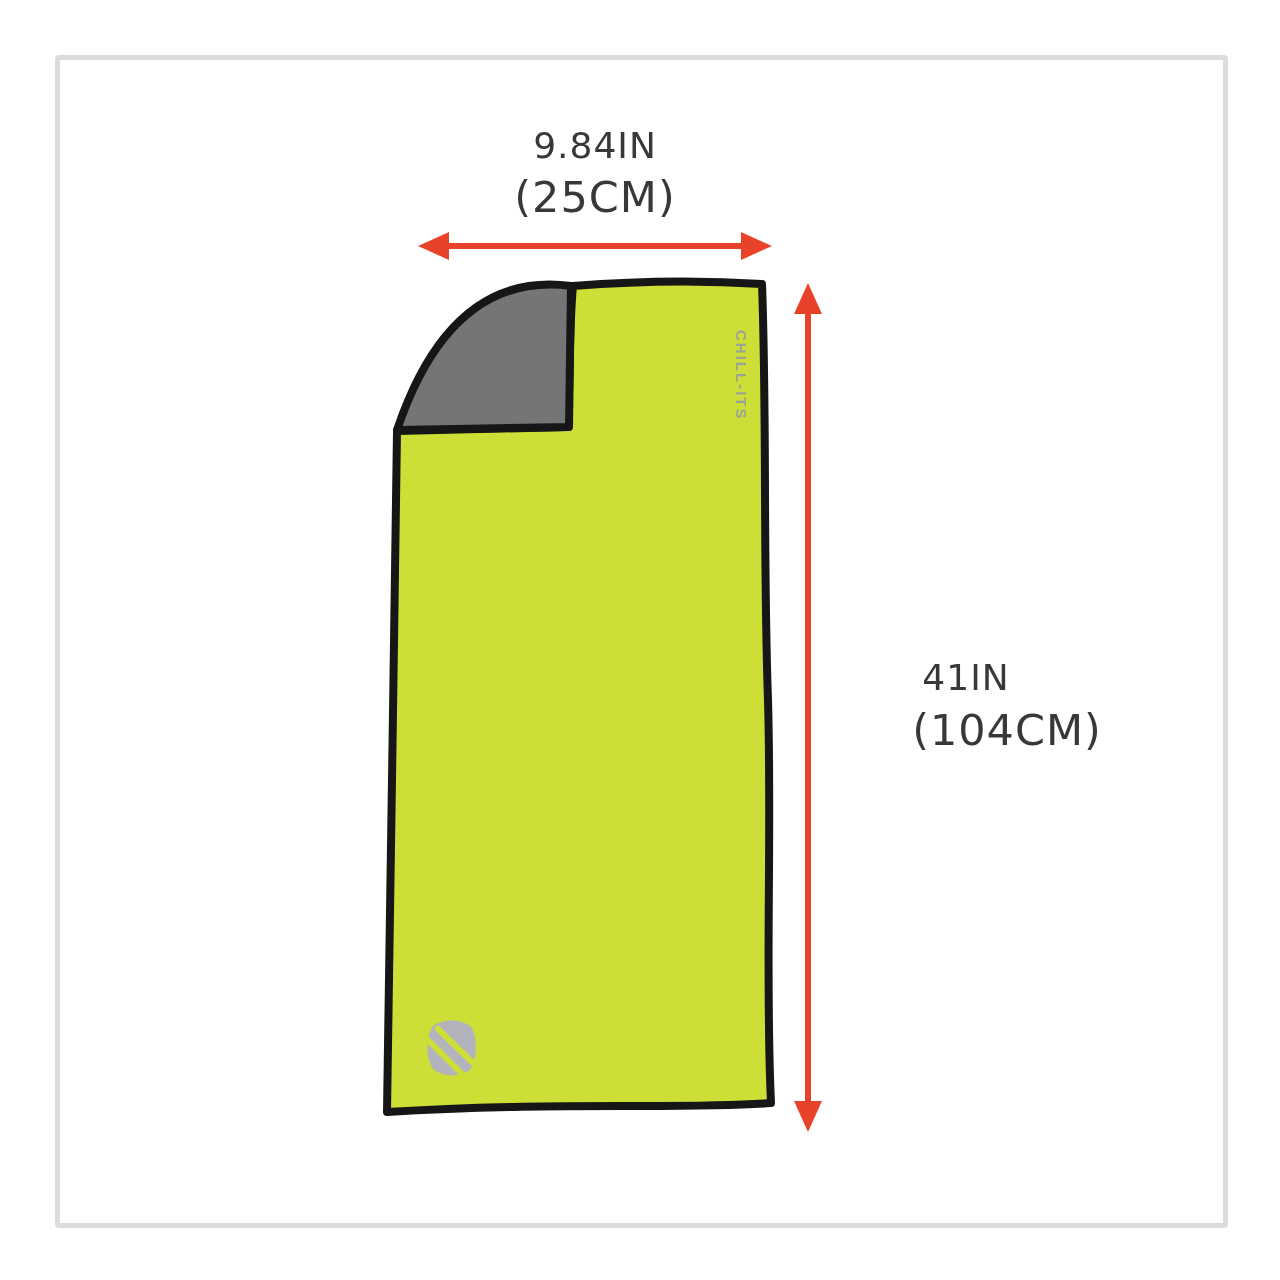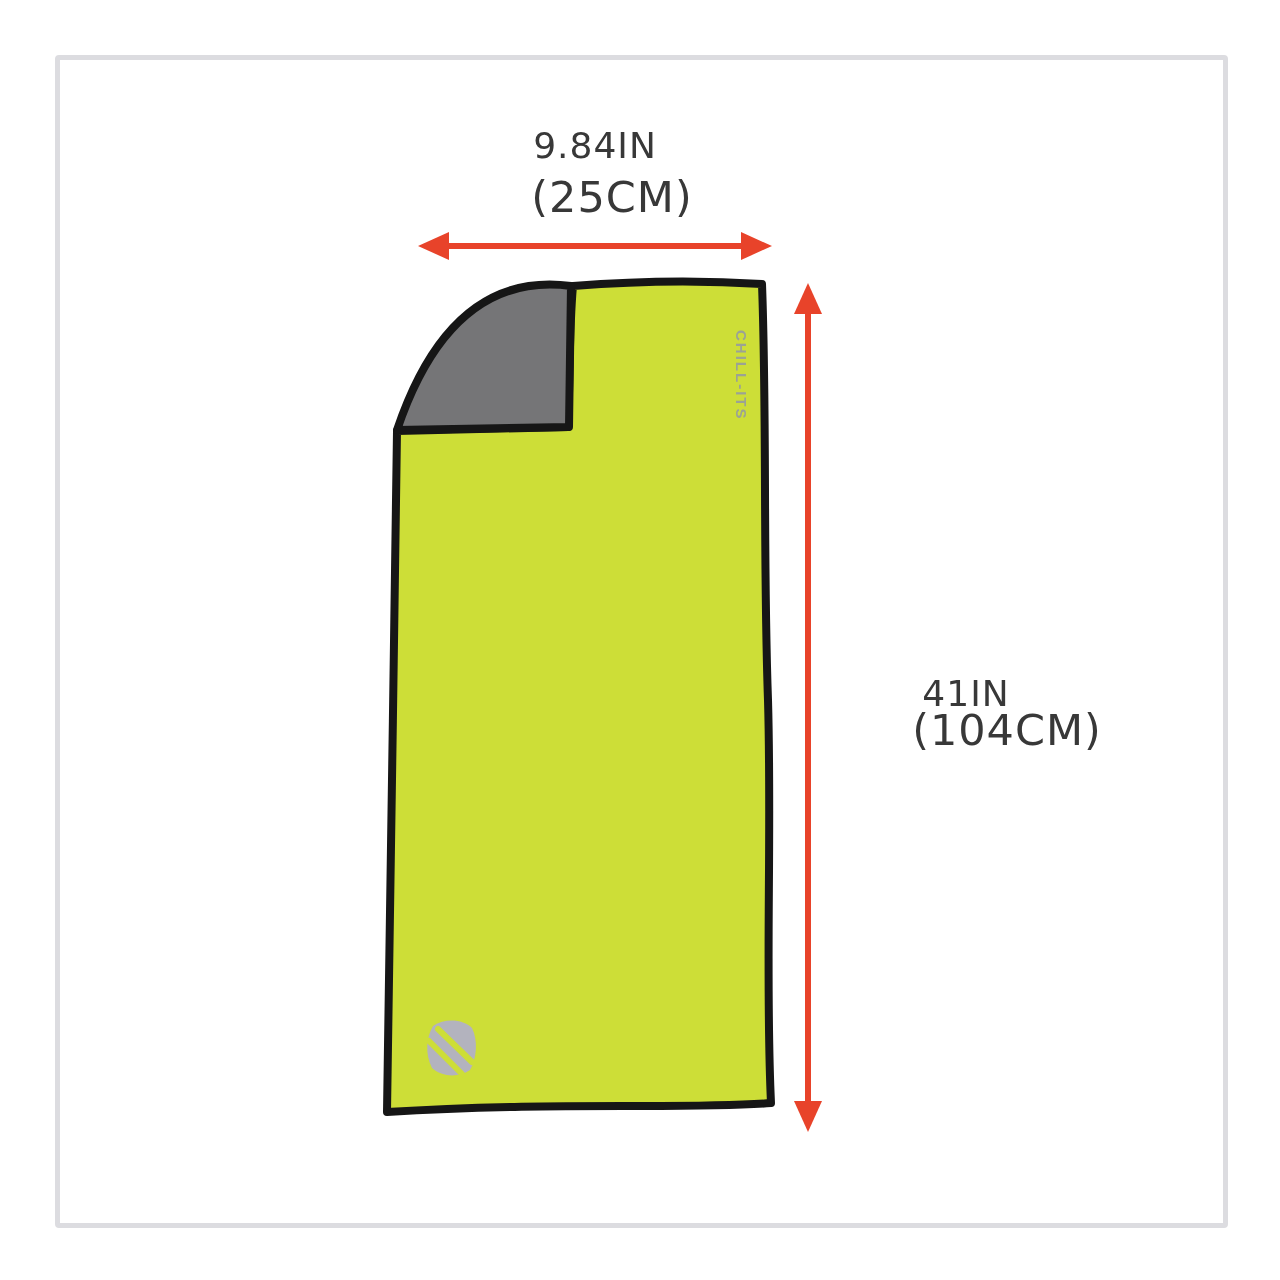--- a/index.html
+++ b/index.html
@@ -129,19 +129,19 @@
 
     <g>
       <line class="arrow-line" x1="808" y1="309" x2="808" y2="1106"></line>
       <polygon class="arrow-head" points="808,283 794,314 822,314"></polygon>
       <polygon class="arrow-head" points="808,1132 794,1101 822,1101"></polygon>
     </g>
   </svg>
 
   <div class="dim-label dim-primary" style="left:595px; top:146px;">9.84IN</div>
 
-  <div class="dim-label dim-secondary" style="left:612px; top:197px;">(25CM)</div>
+  <div class="dim-label dim-secondary" style="left:595px; top:197px;">(25CM)</div>
 
-  <div class="dim-label dim-primary" style="left:966px; top:694px;">41IN</div>
+  <div class="dim-label dim-primary" style="left:966px; top:678px;">41IN</div>
 
   <div class="dim-label dim-secondary" style="left:967px; top:730px;margin-left:40px;">(104CM)</div>
 
 </div>
 
 </body></html>

